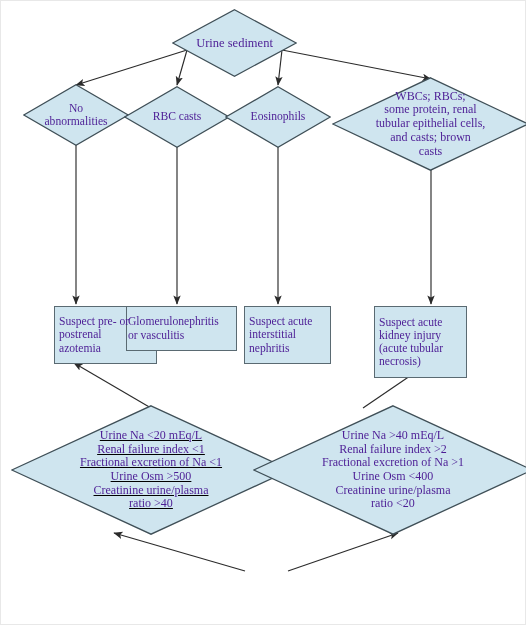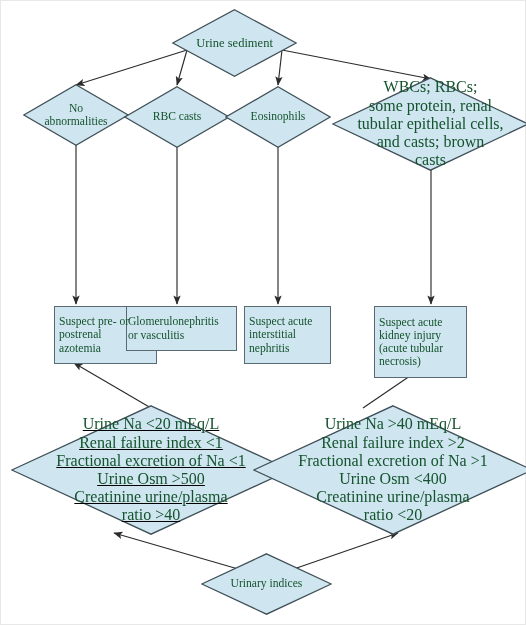--- a/index.html
+++ b/index.html
@@ -26,41 +26,41 @@
     box-sizing:border-box;
     display:flex;
     align-items:center;
     justify-content:center;
   }
   .node .lbl{
     position:relative;
     z-index:3;
     text-align:center;
     line-height:1.14;
-    color:#14532d;
+    color:#4c1d95;
     white-space:pre-line;
   }
   
   .diamond .shape{
     position:absolute;left:0;top:0;width:100%;height:100%;
     z-index:1;
   }
   .rect{
     background:#cfe5ef;
     border:1px solid #5a6a72;
   }
   .rect .lbl{
     text-align:left;
     width:100%;
     padding:0 4px;
     box-sizing:border-box;
   }
   .fs13{font-size:12.5px;}
   .fs12{font-size:11.6px;}
-  .fs11{font-size:16px;}
+  .fs11{font-size:12px;}
 </style>
 </head>
 <body>
 
 <div id="chart">
 
   <svg id="edges" viewBox="0 0 526 625">
     <defs>
       <marker id="ah" markerWidth="9" markerHeight="9" refX="7.4" refY="3.2" orient="auto" markerUnits="strokeWidth">
         <path d="M0,0 L8,3.2 L0,6.4 L1.8,3.2 z" fill="#2b2b2b"></path>
@@ -167,20 +167,14 @@
       <polygon points="140,0.8 279.2,65 140,129.2 0.8,65" fill="#cfe5ef" stroke="#3f4f57" stroke-width="1.3"></polygon>
     </svg>
     <div class="lbl fs11" style="width:196px;">Urine Na &gt;40 mEq/L
 Renal failure index &gt;2
 Fractional excretion of Na &gt;1
 Urine Osm &lt;400
 Creatinine urine/plasma
 ratio &lt;20</div>
   </div>
 
-  <div class="node diamond" style="left:200px;top:552px;width:131px;height:62px;">
-    <svg class="shape" viewBox="0 0 131 62" preserveAspectRatio="none">
-      <polygon points="65.5,0.8 130.2,31 65.5,61.2 0.8,31" fill="#cfe5ef" stroke="#3f4f57" stroke-width="1.3"></polygon>
-    </svg>
-    <div class="lbl fs12">Urinary indices</div>
-  </div>
 
 </div>
 
 </body></html>

